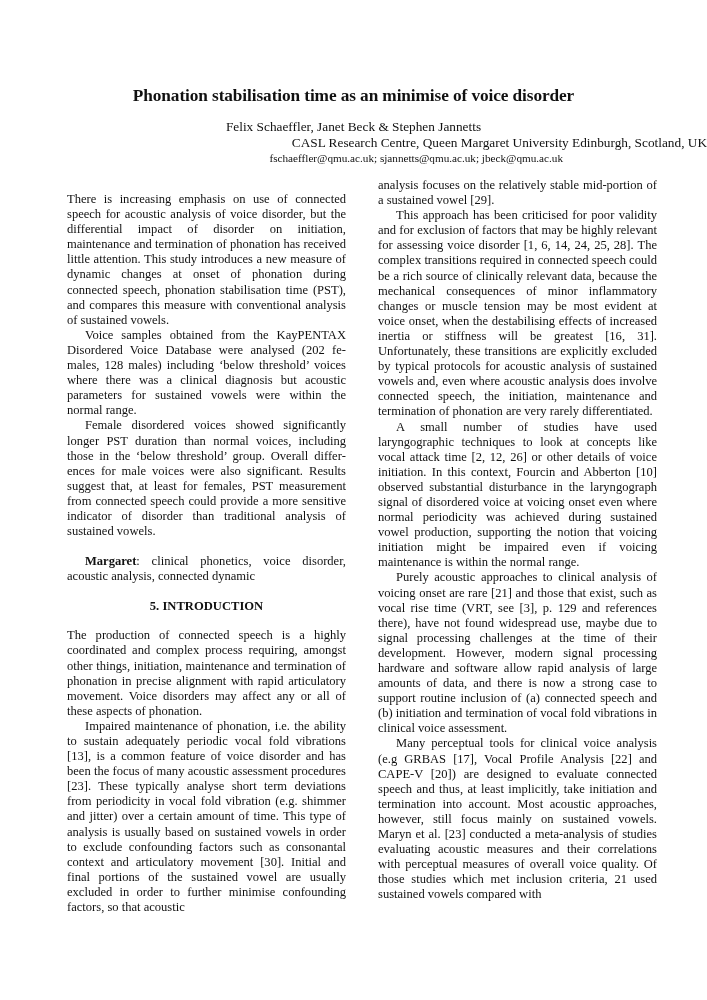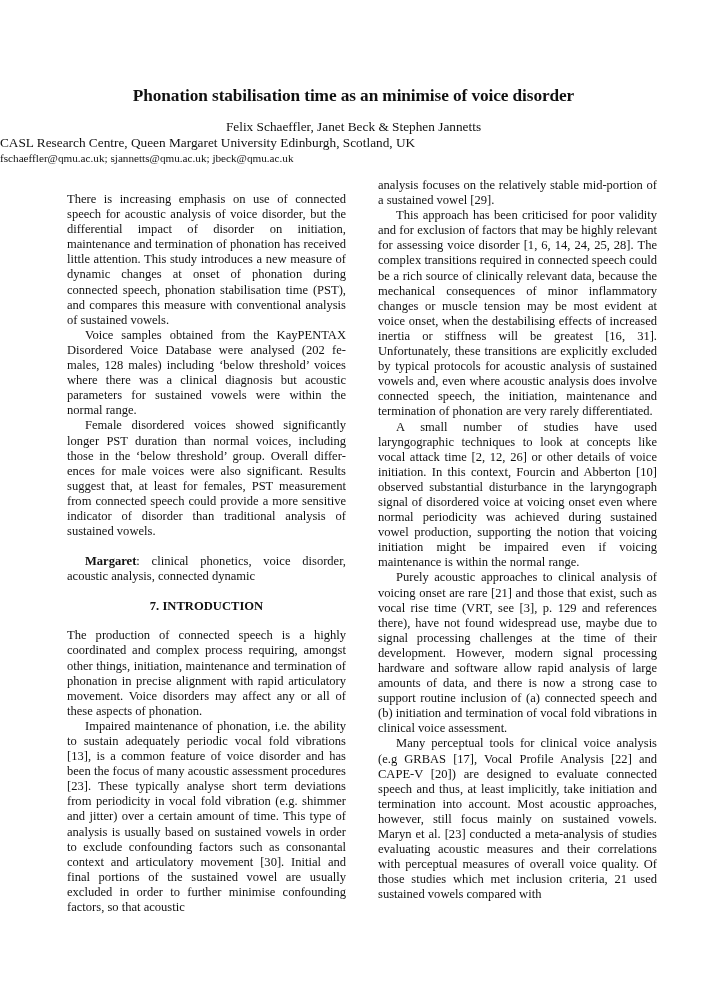--- a/index.html
+++ b/index.html
@@ -1,22 +1,22 @@
 <!DOCTYPE html>
 <html><head>
 <meta charset="utf-8">
 <style>
   html, body { margin:0; padding:0; background:#ffffff; }
   body { width:707px; height:1000px; position:relative; overflow:hidden;
          font-family:"Liberation Serif", "DejaVu Serif", serif; color:#111; }
   .title { position:absolute; top:86px; left:0; width:707px; text-align:center;
            font-weight:bold; font-size:17.3px; letter-spacing:-0.1px; }
   .authors { position:absolute; top:119px; left:0; width:707px; text-align:center; font-size:13.3px; line-height:16px; }
-  .affil { position:absolute; top:135px; left:0; width:707px; text-align:left; font-size:13.3px; line-height:16px; }
-  .emails { position:absolute; top:151px; left:0; width:563px; text-align:left; font-size:11.2px; line-height:14px; }
+  .affil { position:absolute; top:135px; left:0; width:707px; text-align:right; font-size:13.3px; line-height:16px; }
+  .emails { position:absolute; top:151px; left:0; width:563px; text-align:right; font-size:11.2px; line-height:14px; }
   .col { position:absolute; width:279px; font-size:12.55px; line-height:15.1px; }
   .col.left { left:67px; top:178px; }
   .col.right { left:378px; top:178px; }
   .heading { text-align:center; font-weight:bold; font-size:12.6px; line-height:15px; margin:0; }
   .col p { margin:0; text-align:justify; hyphens:manual; }
   .col p.indent { text-indent:18px; }
   .gap-after-heading { height:14px; }
   .gap-para { height:15px; }
   .kw-label { font-weight:bold; }
 </style>
@@ -29,21 +29,21 @@
 <div class="emails">fschaeffler@qmu.ac.uk; sjannetts@qmu.ac.uk; jbeck@qmu.ac.uk</div>
 
 <div class="col left">
   <div class="gap-after-heading"></div>
   <p>There is increasing emphasis on use of connected speech for acoustic analysis of voice disorder, but the differential impact of disorder on initiation, maintenance and termination of phonation has re­ceived little attention. This study introduces a new measure of dynamic changes at onset of phonation during connected speech, phonation stabilisation time (PST), and compares this measure with conven­tional analysis of sustained vowels.</p>
   <p class="indent">Voice samples obtained from the KayPENTAX Disordered Voice Database were analysed (202 fe­males, 128 males) including ‘below threshold’ voices where there was a clinical diagnosis but acoustic parameters for sustained vowels were within the normal range.</p>
   <p class="indent">Female disordered voices showed significantly longer PST duration than normal voices, including those in the ‘below threshold’ group. Overall differ­ences for male voices were also significant. Results suggest that, at least for females, PST measurement from connected speech could provide a more sensi­tive indicator of disorder than traditional analysis of sustained vowels.</p>
   <div class="gap-para"></div>
   <p class="indent"><span class="kw-label">Margaret</span><span>: clinical phonetics, voice disorder, acoustic analysis, connected dynamic</span></p>
   <div class="gap-para"></div>
-  <h2 class="heading">7. INTRODUCTION</h2>
+  <h2 class="heading">5. INTRODUCTION</h2>
   <div class="gap-after-heading"></div>
   <p>The production of connected speech is a highly coordinated and complex process requiring, amongst other things, initiation, maintenance and termination of phonation in precise alignment with rapid articu­latory movement. Voice disorders may affect any or all of these aspects of phonation.</p>
   <p class="indent">Impaired maintenance of phonation, i.e. the abil­ity to sustain adequately periodic vocal fold vibra­tions [13], is a common feature of voice disorder and has been the focus of many acoustic assessment pro­cedures [23]. These typically analyse short term deviations from periodicity in vocal fold vibration (e.g. shimmer and jitter) over a certain amount of time. This type of analysis is usually based on sus­tained vowels in order to exclude confounding fac­tors such as consonantal context and articulatory movement [30]. Initial and final portions of the sus­tained vowel are usually excluded in order to further minimise confounding factors, so that acoustic</p>
 </div>
 
 <div class="col right">
   <p>analysis focuses on the relatively stable mid-portion of a sustained vowel [29].</p>
   <p class="indent">This approach has been criticised for poor valid­ity and for exclusion of factors that may be highly relevant for assessing voice disorder [1, 6, 14, 24, 25, 28]. The complex transitions required in con­nected speech could be a rich source of clinically relevant data, because the mechanical consequences of minor inflammatory changes or muscle tension may be most evident at voice onset, when the de­stabilising effects of increased inertia or stiffness will be greatest [16, 31]. Unfortunately, these transitions are explicitly excluded by typical protocols for acoustic analysis of sustained vowels and, even where acoustic analysis does involve connected speech, the initiation, maintenance and termination of phonation are very rarely differentiated.</p>
   <p class="indent">A small number of studies have used laryngographic techniques to look at concepts like vocal attack time [2, 12, 26] or other details of voice initiation. In this context, Fourcin and Abberton [10] observed substantial disturbance in the laryngograph signal of disordered voice at voicing onset even where normal periodicity was achieved during sus­tained vowel production, supporting the notion that voicing initiation might be impaired even if voicing maintenance is within the normal range.</p>
   <p class="indent">Purely acoustic approaches to clinical analysis of voicing onset are rare [21] and those that exist, such as vocal rise time (VRT, see [3], p. 129 and refer­ences there), have not found widespread use, maybe due to signal processing challenges at the time of their development. However, modern signal pro­cessing hardware and software allow rapid analysis of large amounts of data, and there is now a strong case to support routine inclusion of (a) connected speech and (b) initiation and termination of vocal fold vibrations in clinical voice assessment.</p>

